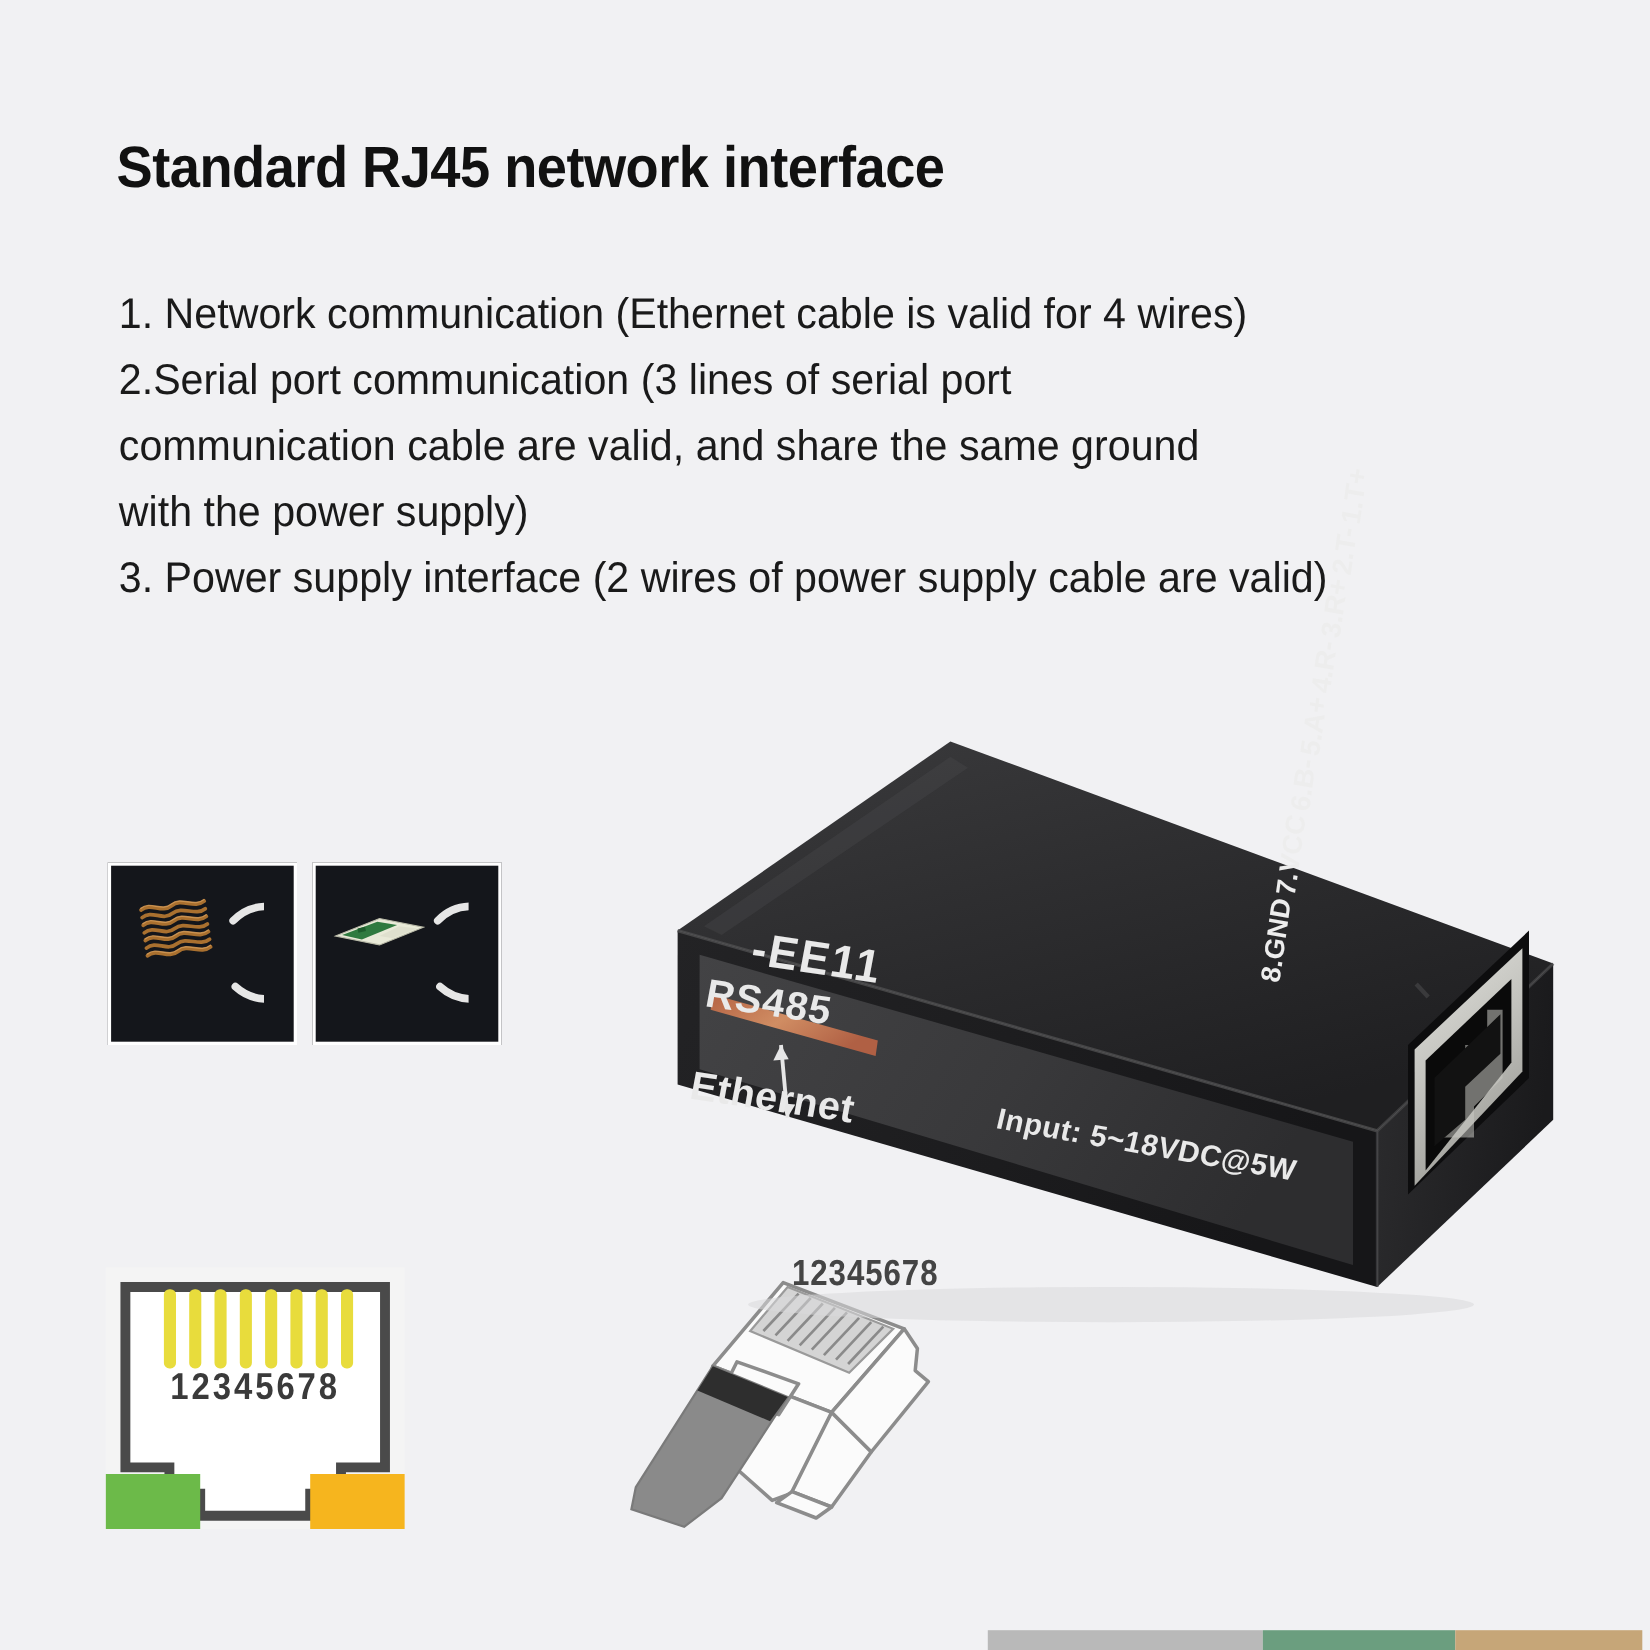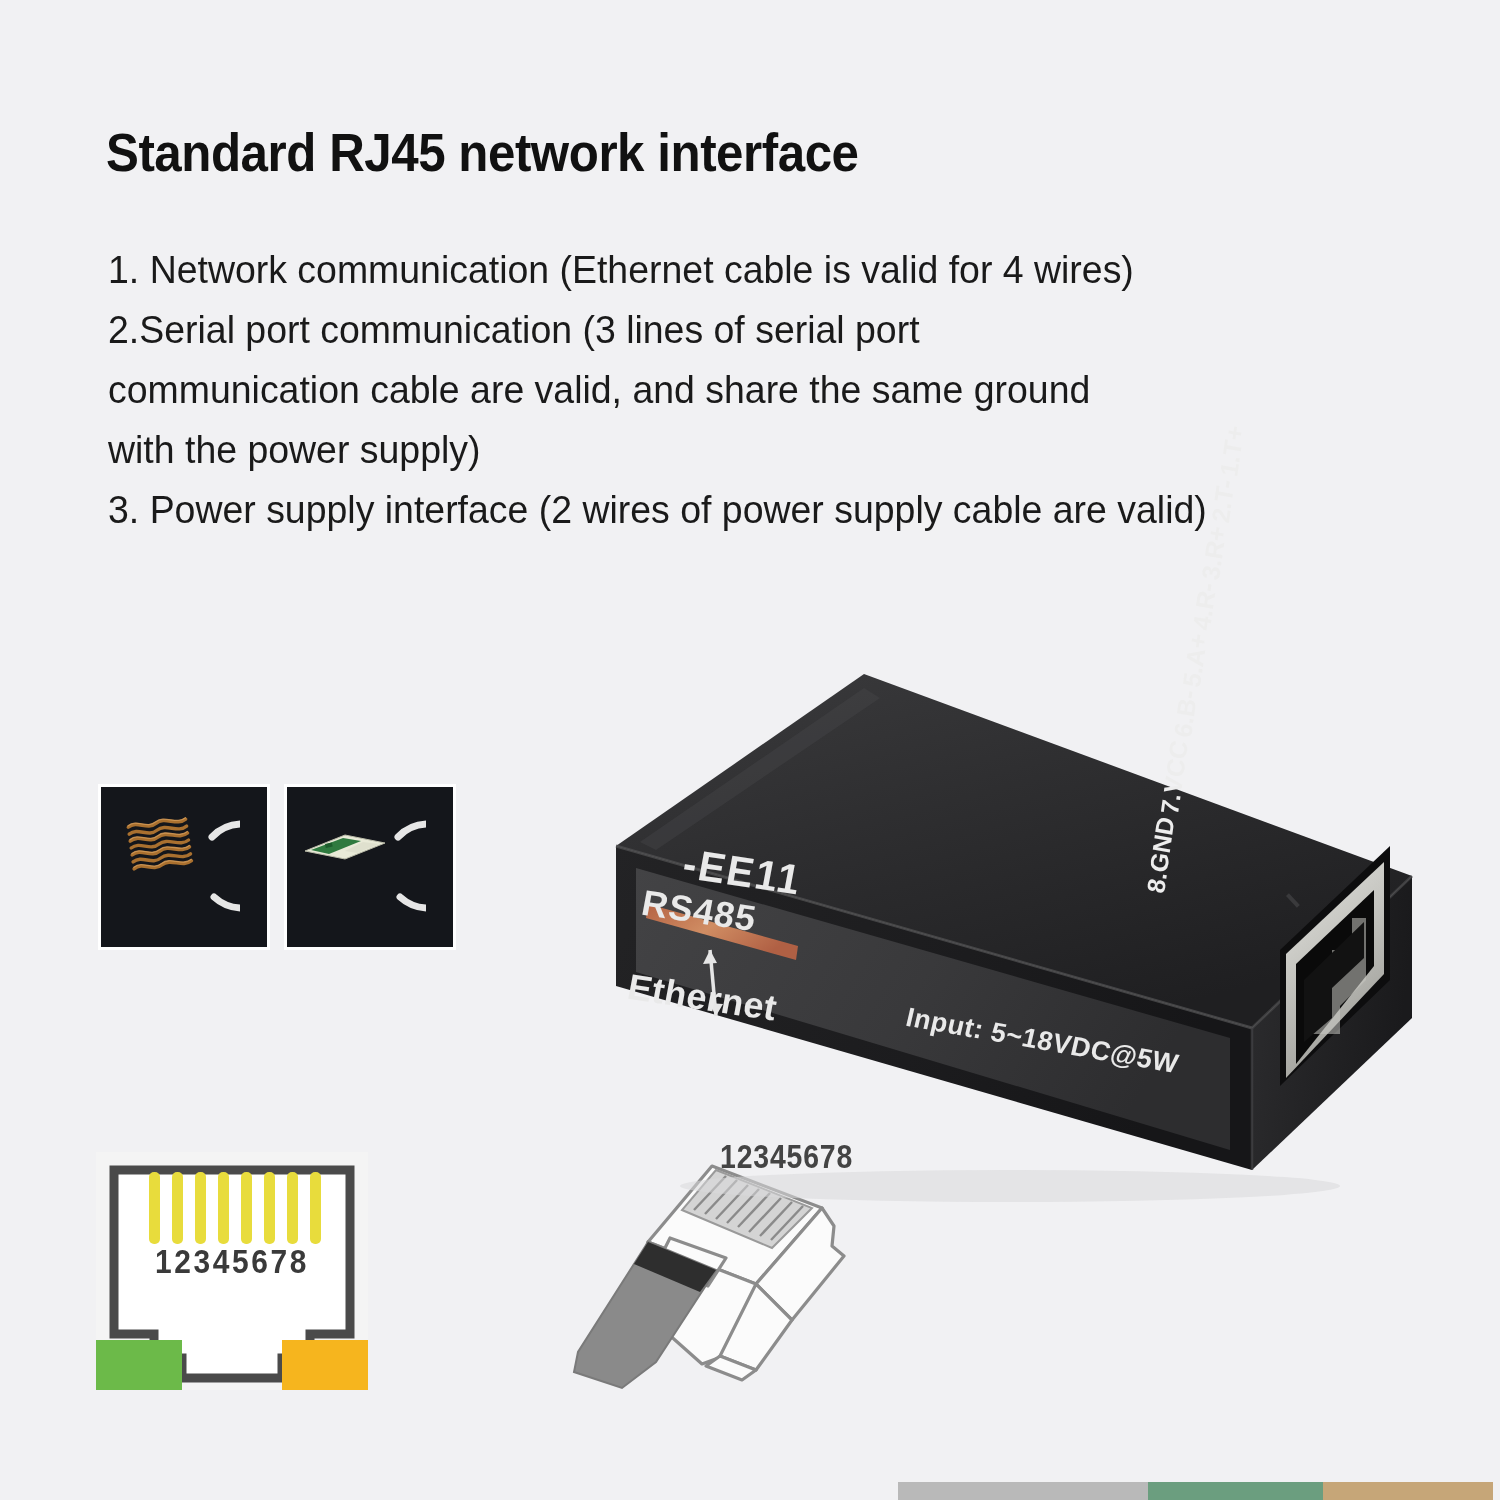--- a/index.html
+++ b/index.html
@@ -35,21 +35,21 @@
     letter-spacing: -0.5px;
     transform: scaleX(0.93);
     transform-origin: left top;
     white-space: nowrap;
   }
 
   
   .body-lines {
     position: absolute;
     left: 88px;
-    top: 240px;
+    top: 256px;
     width: 1320px;
   }
   .body-line {
     font-size: 39px;
     color: #1a1a1a;
     line-height: 60px;
     white-space: nowrap;
     transform: scaleX(0.96);
     transform-origin: left center;
   }

